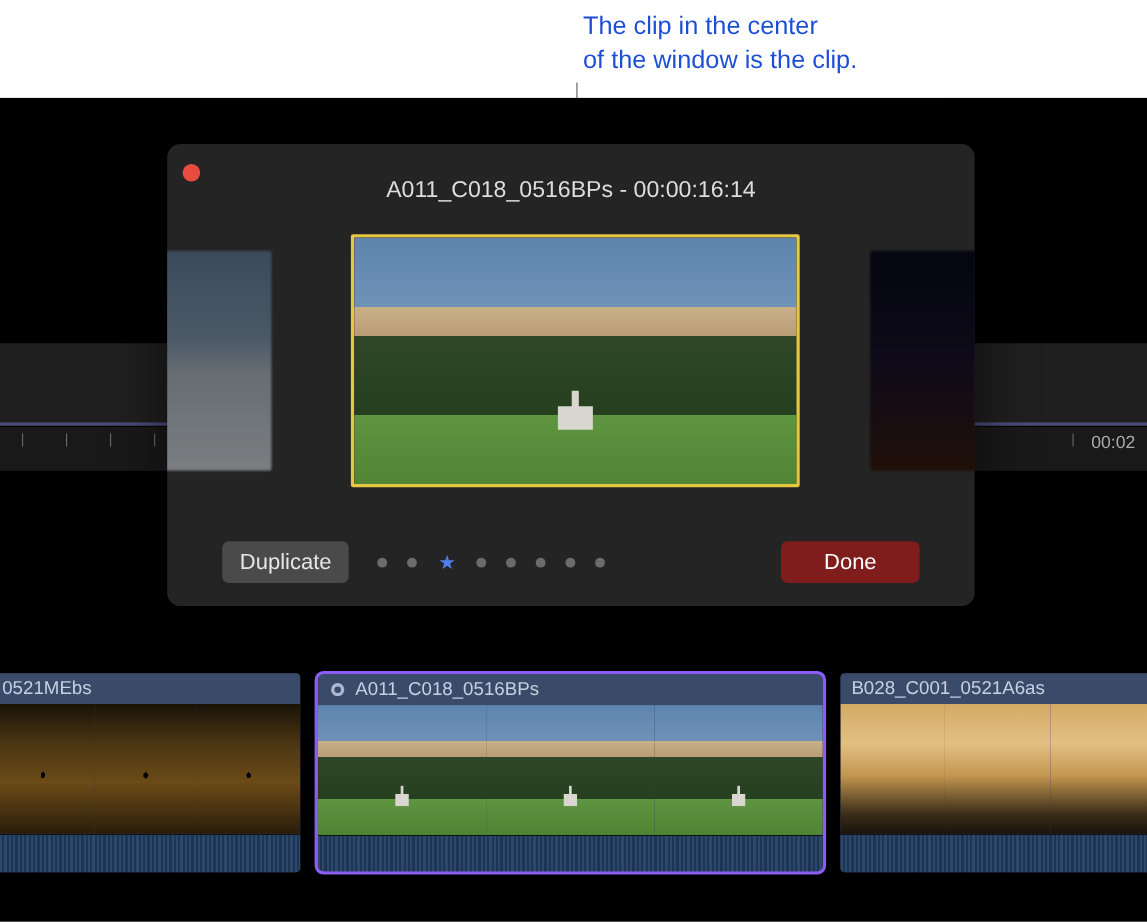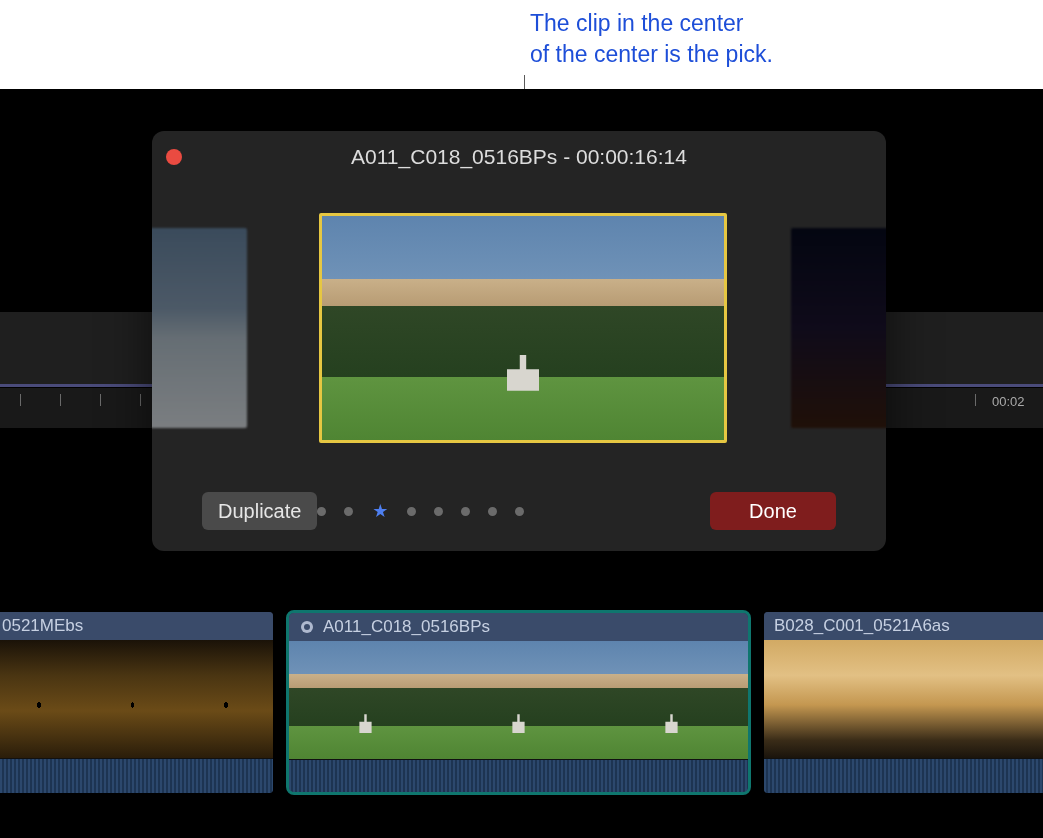--- a/index.html
+++ b/index.html
@@ -63,21 +63,21 @@
   .ruler-tick {
     position: absolute;
     top: 6px;
     width: 1px;
     height: 12px;
     background: #6a6a6a;
   }
   .ruler-label {
     position: absolute;
     top: 6px;
-    font-size: 13px;
+    font-size: 16px;
     color: #aaa;
   }
   .panel {
     position: absolute;
     top: 131px;
     left: 152px;
     width: 734px;
     height: 420px;
     background: #242424;
     border-radius: 12px;
@@ -96,21 +96,21 @@
     width: 16px;
     height: 16px;
     border-radius: 50%;
     background: #ea4b41;
     margin-right: auto;
   }
   .title-text {
     position: absolute;
     left: 0; right: 0;
     text-align: center;
-    top: 14px;
+    top: 30px;
     pointer-events: none;
   }
   .carousel {
     position: relative;
     height: 300px;
   }
   .thumb {
     position: absolute;
     top: 30px;
     height: 230px;
@@ -161,20 +161,21 @@
   }
   .right-scene {
     width:100%;height:100%;
     background: linear-gradient(to bottom,#0a1030 0%, #2b1f4a 50%, #5a2e18 100%);
   }
   .controls {
     display: flex;
     align-items: center;
     padding: 0 50px 0 50px;
     height: 56px;
+    gap: 26px;
   }
   .btn {
     height: 38px;
     padding: 0 16px;
     border-radius: 6px;
     font-size: 20px;
     display: flex;
     align-items: center;
     justify-content: center;
     cursor: pointer;
@@ -212,21 +213,21 @@
   .clip {
     position: absolute;
     top: 0;
     height: 185px;
     border-radius: 6px;
     overflow: hidden;
     background: #2b3a54;
     border: 2px solid #000;
   }
   .clip.selected {
-    border: 3px solid #0f766e;
+    border: 3px solid #8b5cf6;
     border-radius: 8px;
   }
   .clip-header {
     height: 28px;
     background: #3a4b6a;
     color: #c6d0e2;
     font-size: 17px;
     display: flex;
     align-items: center;
     padding: 0 10px;
@@ -255,21 +256,21 @@
   .hall-scene {
     background:
       linear-gradient(to bottom,#d2aa64 0%, #e2c084 30%, #c49750 55%, #3a2c18 85%, #1a140c 100%);
   }
 </style>
 </head>
 <body>
 
 <div class="callout-text">
   <span>The clip in the center</span><br>
-  <span>of the center is the pick.</span>
+  <span>of the window is the clip.</span>
 </div>
 <div class="callout-line"></div>
 
 <div class="app-bg">
   <div class="mid-strip">
     <div class="mid-strip-highlight"></div>
   </div>
   <div class="ruler">
     <div class="ruler-tick" style="left:20px"></div>
     <div class="ruler-tick" style="left:60px"></div>

